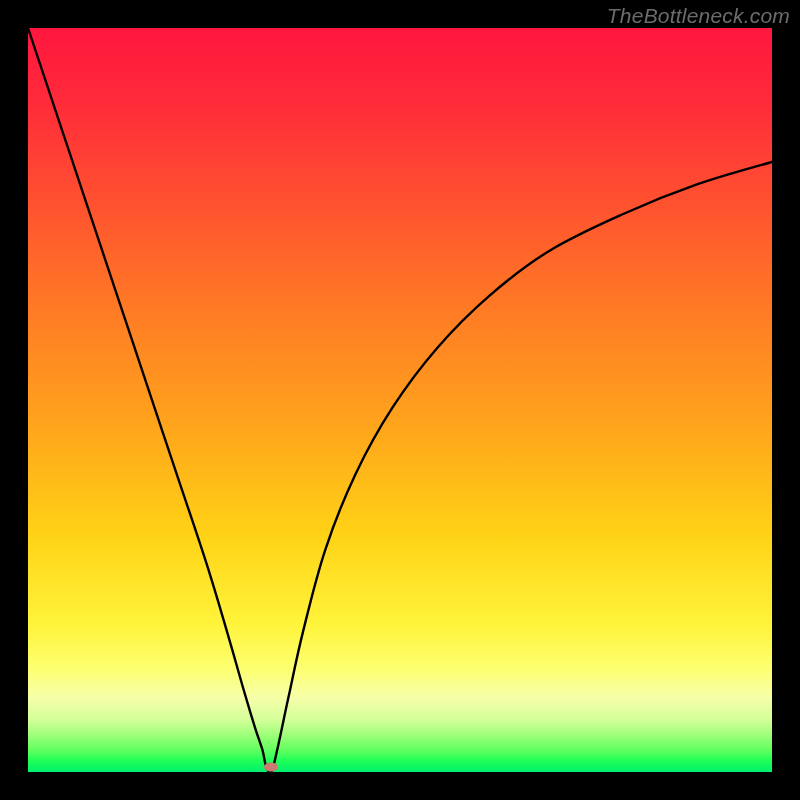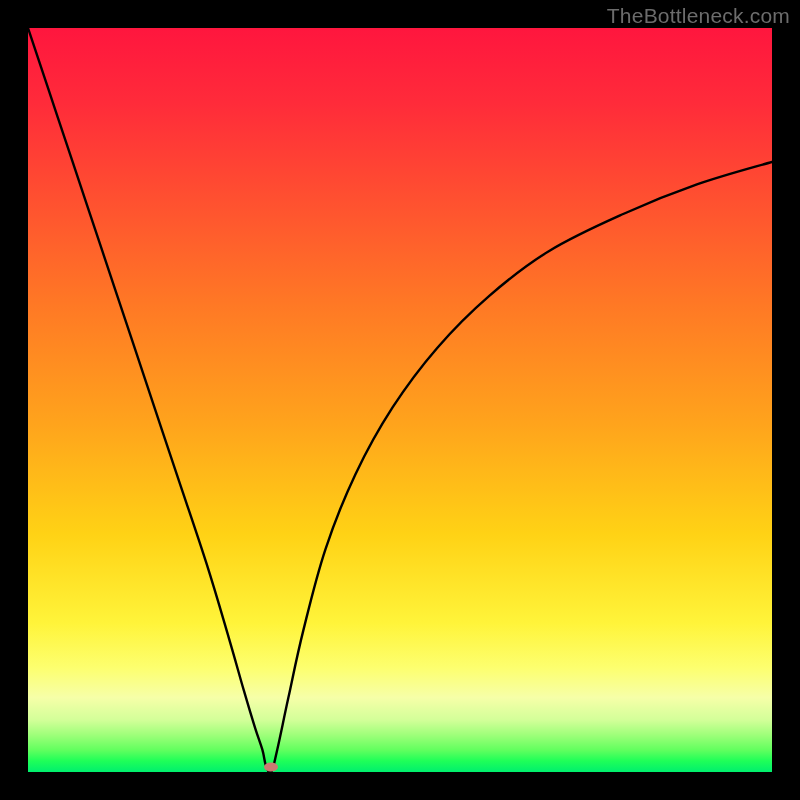--- a/index.html
+++ b/index.html
@@ -9,20 +9,21 @@
     height: 800px;
     overflow: hidden;
     background: #000;
     font-family: Arial, Helvetica, sans-serif;
   }
   .wrapper {
     position: relative;
     width: 800px;
     height: 800px;
     background: #000;
+    font-style: italic;
   }
   .plot {
     position: absolute;
     left: 28px;
     top: 28px;
     width: 744px;
     height: 744px;
     
     background: linear-gradient(
       to bottom,

